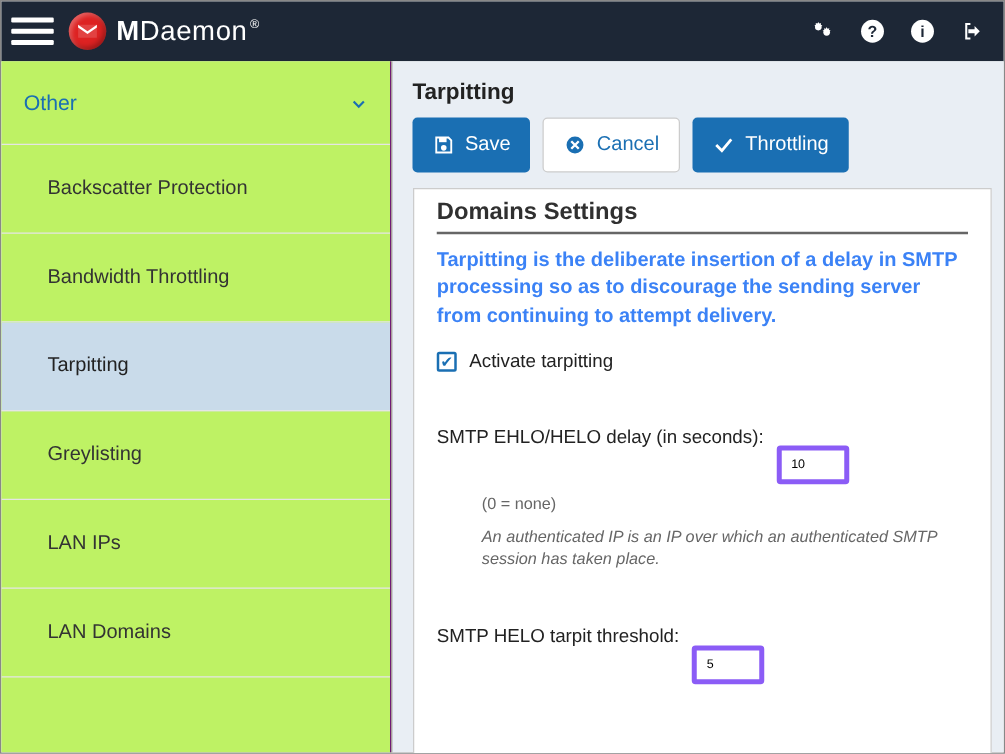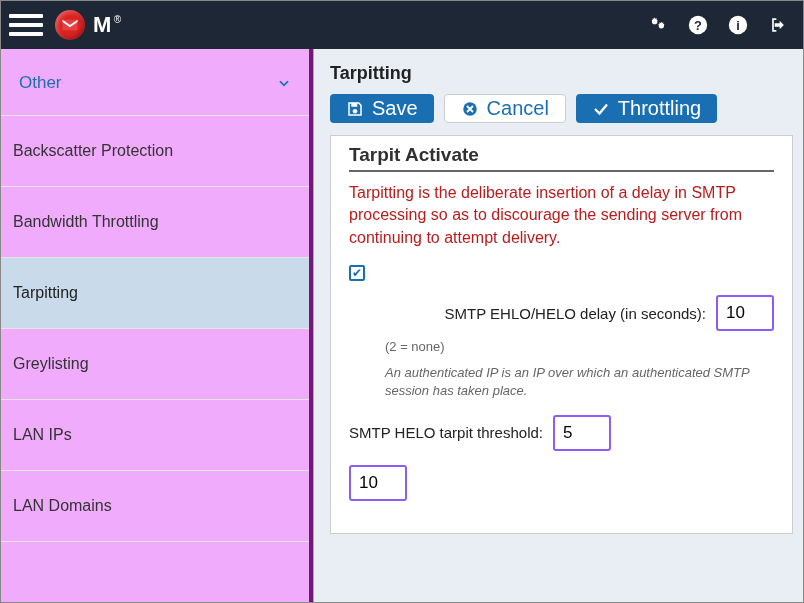--- a/index.html
+++ b/index.html
@@ -42,37 +42,37 @@
   .top-icon{
     width:26px;height:26px;margin-left:14px;cursor:pointer;
     display:flex;align-items:center;justify-content:center;
     font-size:20px;color:#fff;font-weight:bold;
   }
   
   .content{
     display:flex;height:calc(603px - 48px - 2px);
   }
   .sidebar{
-    width:312px;background:#f0abfc;
-    border-right:4px solid #701a75;
+    width:312px;background:#bef264;
+    border-right:1px solid #701a75;
     overflow-y:auto;
     position:relative;
   }
   .side-header{
     color:#1a6fb3;font-size:17px;
     padding:24px 18px 22px 18px;
     border-bottom:1px solid #e5e5e5;
     display:flex;align-items:center;justify-content:space-between;
     cursor:pointer;
   }
   .chevron-down{
     width:14px;height:14px;
   }
   .side-item{
-    padding:26px 18px 26px 12px;
+    padding:26px 18px 26px 37px;
     font-size:16px;color:#333;
     border-bottom:1px solid #e5e5e5;
     cursor:pointer;
   }
   .side-item.active{
     background:#c9dbea;color:#222;
   }
   
   .main{
     flex:1;background:#e9eef4;
@@ -81,67 +81,67 @@
   }
   .main-title{
     font-size:18px;font-weight:600;color:#222;
     padding:14px 16px 10px 16px;
   }
   .toolbar{
     display:flex;gap:10px;padding:0 16px 12px 16px;
   }
   .btn{
     display:flex;align-items:center;gap:8px;
-    padding:2px 16px;border-radius:4px;
-    font-size:20px;cursor:pointer;border:none;
+    padding:12px 16px;border-radius:4px;
+    font-size:16px;cursor:pointer;border:none;
   }
   .btn-primary{background:#1a6fb3;color:#fff;}
   .btn-white{background:#fff;color:#1a6fb3;border:1px solid #ccc;}
   .btn-icon{width:18px;height:18px;}
   .panel-wrap{
     flex:1;overflow-y:auto;
     padding:0 10px 0 16px;
   }
   .panel{
     background:#fff;border:1px solid #ccc;
     padding:8px 18px 18px 18px;
   }
   .panel h2{
     font-size:19px;color:#303030;
     border-bottom:2px solid #666;
     padding-bottom:4px;margin-bottom:10px;
   }
   .panel .desc{
-    color:#b91c1c;font-size:16px;font-weight:400;
+    color:#3b82f6;font-size:16px;font-weight:700;
     line-height:1.4;margin-bottom:16px;
     max-width:420px;
   }
   .form-row{
     display:flex;align-items:center;gap:10px;
     margin:14px 0;font-size:15px;color:#222;flex-wrap:wrap;
   }
   .checkbox{
     width:16px;height:16px;border:2px solid #1a6fb3;border-radius:2px;
     display:inline-flex;align-items:center;justify-content:center;
     cursor:pointer;flex-shrink:0;
   }
   .checkbox.checked::after{
     content:"✔";color:#1a6fb3;font-size:12px;line-height:1;
   }
   .num-input{
-    width:58px;padding:6px 8px;border:2px solid #8b5cf6;border-radius:3px;
-    font-size:17px;text-align:left;
+    width:58px;padding:6px 8px;border:4px solid #8b5cf6;border-radius:3px;
+    font-size:10px;text-align:left;margin-top:45px;
   }
   .hint{
     font-size:13px;color:#666;margin-left:36px;margin-top:-6px;margin-bottom:10px;
   }
   .hint2{
     font-size:13px;color:#666;margin-left:36px;margin-bottom:10px;max-width:380px;line-height:1.4;font-style:italic;
   }
-  .indent{margin-left:0px;justify-content:flex-end;}
+  .indent{margin-left:0px;}
   
   ::-webkit-scrollbar{width:14px;background:#eee;}
   ::-webkit-scrollbar-thumb{background:#c4c4c4;border-radius:2px;}
 </style>
 </head>
 <body>
 
 <div class="topbar">
   <div class="hamburger">
     <span></span>
@@ -149,20 +149,21 @@
       <span></span>
   </div>
   <div class="logo-badge">
     <svg viewBox="0 0 24 24" width="18" height="18">
         <path fill="#fff" d="M2 5h20v14H2z" opacity=".15"></path>
         <path fill="#fff" d="M2 5l10 7L22 5v3l-10 7L2 8z"></path>
       </svg>
   </div>
   <div class="logo-text">
     <b>M</b>
+      <span>Daemon</span>
       <sup>®</sup>
   </div>
   <div class="spacer"></div>
   <div class="top-icon">
     <svg viewBox="0 0 24 24" width="20" height="20" fill="#fff">
         <circle cx="8" cy="8" r="3.2"></circle>
         <circle cx="16" cy="13" r="3.2"></circle>
         <path d="M8 8l-1-3 3 1 1-3 1 3 3-1-1 3 3 1-3 1 1 3-3-1-1 3-1-3-3 1 1-3-3-1z" opacity=".0"></path>
         <path d="M8 3l.8 1.6L10.6 4l-.5 1.8L12 6.5l-1.9.7.5 1.8-1.8-.6L8 10l-.8-1.6L5.4 9l.5-1.8L4 6.5l1.9-.7L5.4 4l1.8.6z"></path>
         <path d="M16 8l.8 1.6L18.6 9l-.5 1.8L20 11.5l-1.9.7.5 1.8-1.8-.6L16 15l-.8-1.6-1.8.6.5-1.8L12 11.5l1.9-.7-.5-1.8 1.8.6z"></path>
@@ -239,32 +240,33 @@
       <button class="btn btn-primary">
         <svg class="btn-icon" viewBox="0 0 24 24" fill="none" stroke="#fff" stroke-width="3">
             <polyline points="4 12 10 18 20 6"></polyline>
           </svg>
         <span>Throttling</span>
       </button>
     </div>
 
     <div class="panel-wrap">
       <div class="panel">
-        <h2>Tarpit Activate</h2>
+        <h2>Domains Settings</h2>
         <div class="desc">Tarpitting is the deliberate insertion of a delay in SMTP processing so as to discourage the sending server from continuing to attempt delivery.</div>
 
         <div class="form-row">
           <span class="checkbox checked"></span>
+          <span>Activate tarpitting</span>
         </div>
 
         <div class="form-row indent">
           <span>SMTP EHLO/HELO delay (in seconds):</span>
           <input class="num-input" value="10" style="">
         </div>
-        <div class="hint">(2 = none)</div>
+        <div class="hint">(0 = none)</div>
 
         <div class="hint2">An authenticated IP is an IP over which an authenticated SMTP session has taken place.</div>
 
         <div class="form-row">
           <span>SMTP HELO tarpit threshold:</span>
           <input class="num-input" value="5" style="">
         </div>
 
         <div class="form-row">
           <input class="num-input" value="10" style="">

